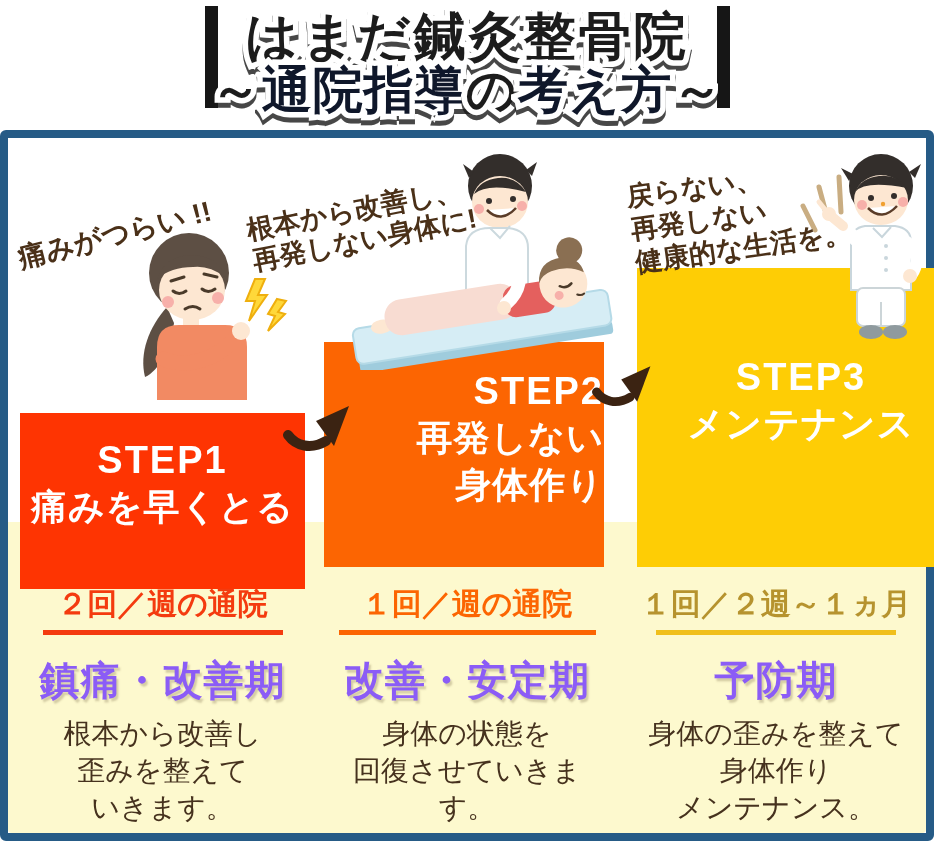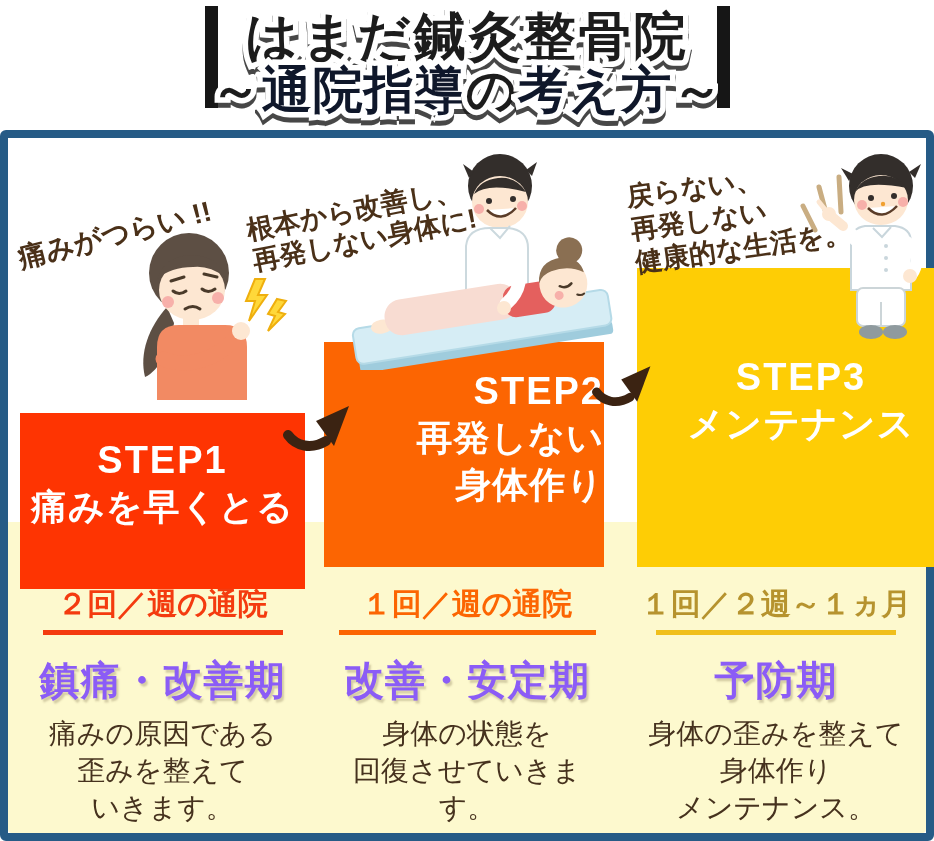--- a/index.html
+++ b/index.html
@@ -223,21 +223,21 @@
   <svg class="arrow arrow2" viewBox="0 0 70 52">
     <path d="M5 35 C 13 46, 28 50, 43 41" fill="none" stroke="#3b2312" stroke-width="10" stroke-linecap="round"></path>
     <polygon points="33,21 66,6 51,46" fill="#3b2312"></polygon>
   </svg>
 
   <div class="col col1">
     <div class="freq f1">２回／週の通院</div>
     <div class="rule r1"></div>
     <div class="phase">鎮痛・改善期</div>
     <div class="desc">
-      <div>痛みの原因である</div>
+      <div>根本から改善し</div>
       <div>歪みを整えて</div>
       <div>いきます。</div>
     </div>
   </div>
   <div class="col col2">
     <div class="freq f2">１回／週の通院</div>
     <div class="rule r2"></div>
     <div class="phase">改善・安定期</div>
     <div class="desc">
       <div>身体の状態を</div>

